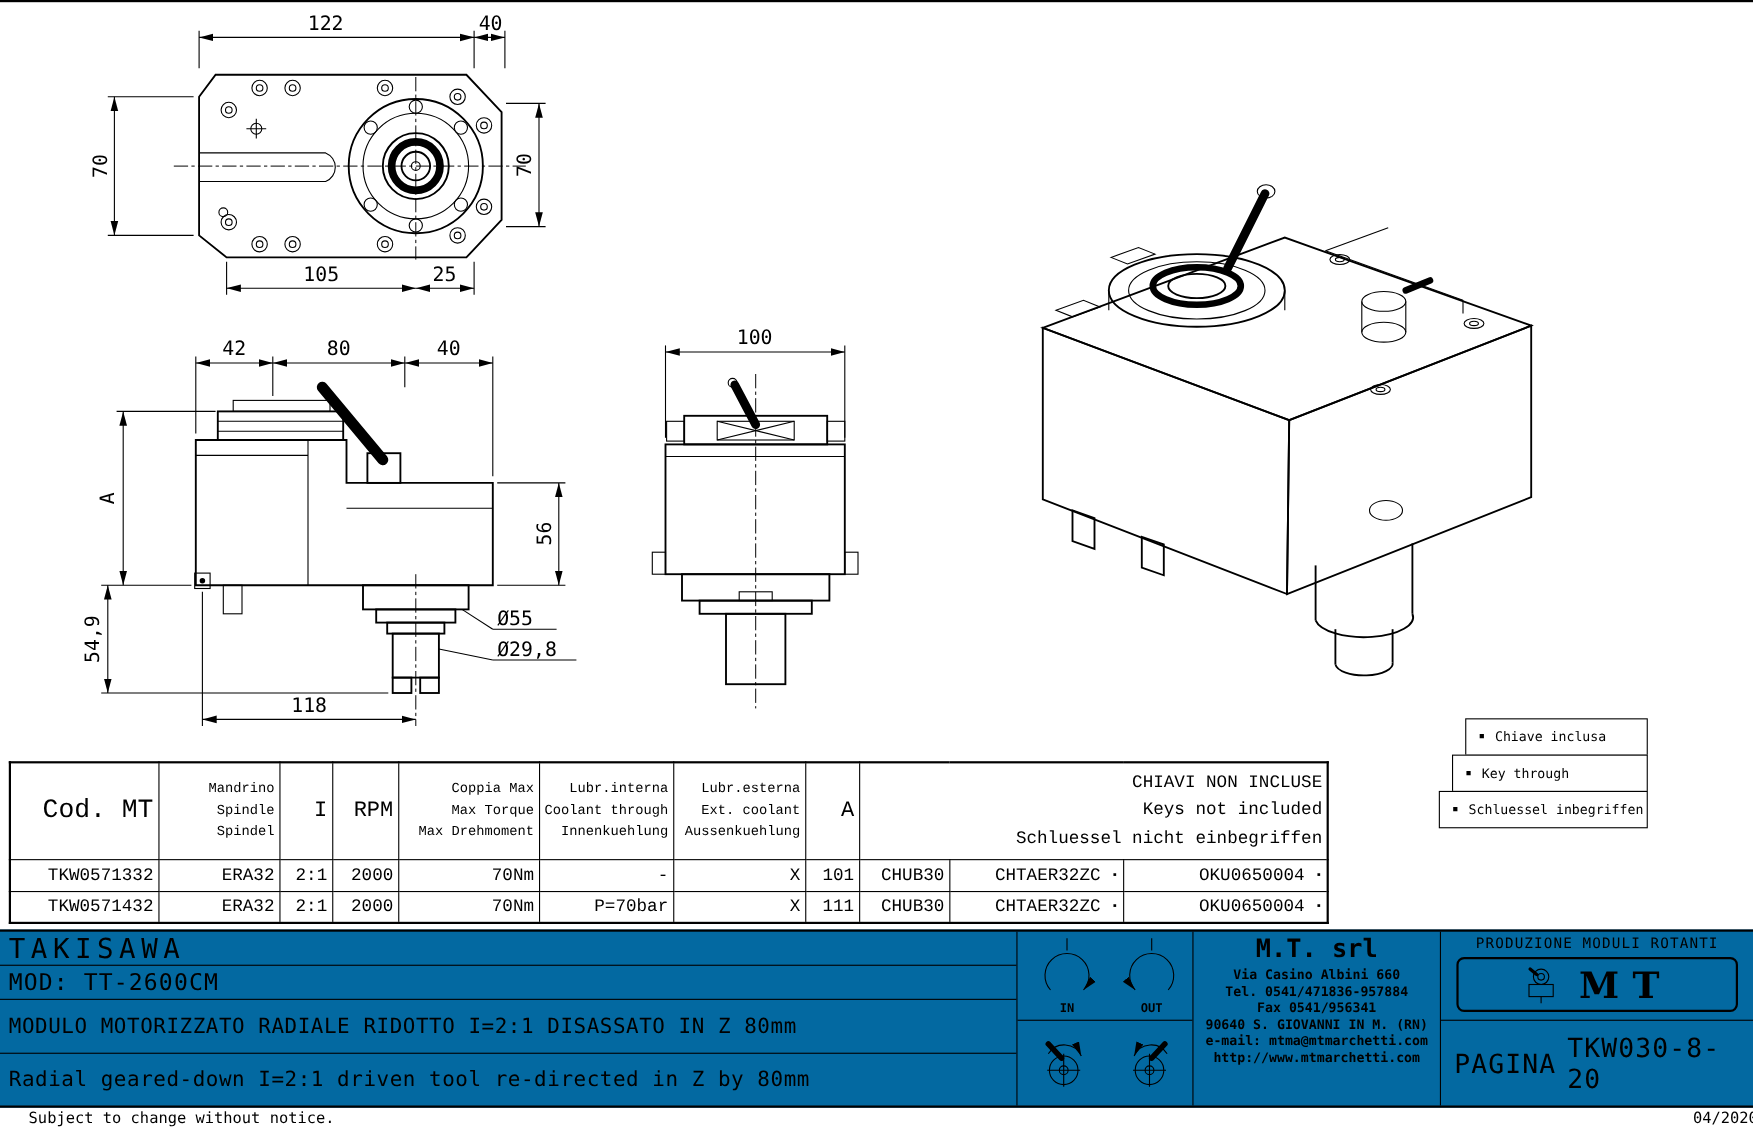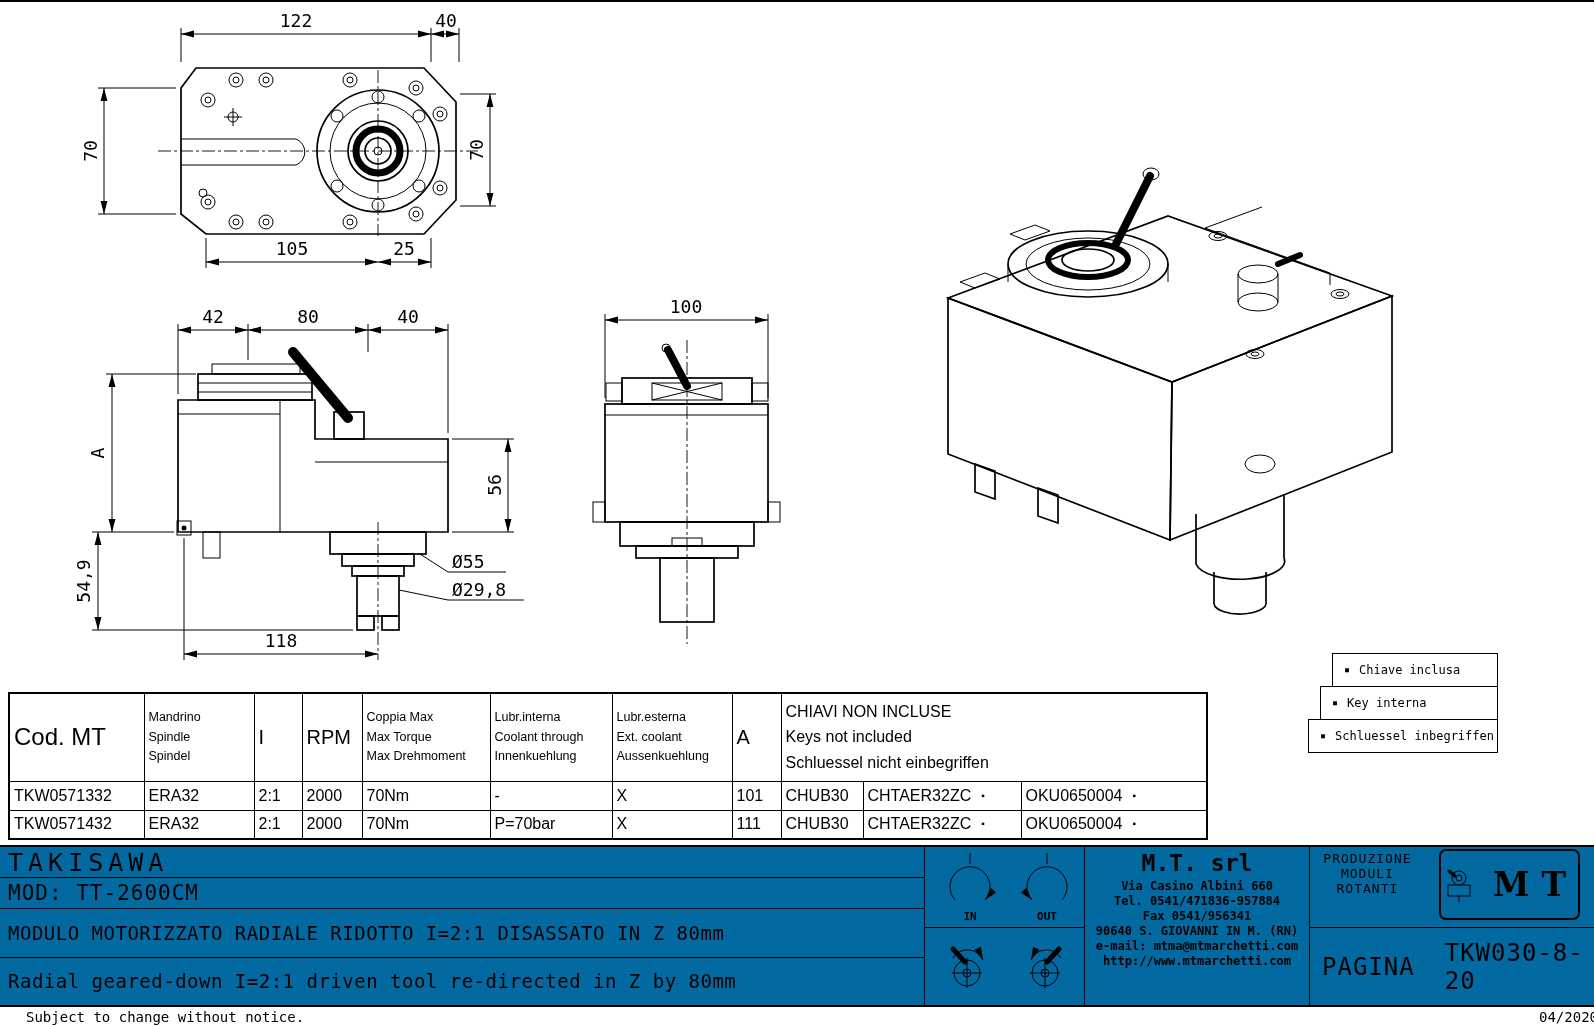--- a/index.html
+++ b/index.html
@@ -17,21 +17,21 @@
 
   
   .legend{position:absolute;left:1308px;top:651px;width:190px;font-size:12px}
   .legend-box{border:1px solid #000;height:34px;display:flex;align-items:center;gap:9px;padding-left:11px;background:#fff;margin-top:-1px}
   .legend-box.b1{margin-left:24px;margin-top:0}
   .legend-box.b2{margin-left:12px}
   .blt{font-size:10px;line-height:1}
 
   
   .spec{position:absolute;left:8px;top:690px;border-collapse:collapse;table-layout:fixed;background:#fff;border:2px solid #000}
-  .spec td{border:1px solid #000;text-align:left;vertical-align:middle;white-space:pre-line;padding:0 4px;font-family:Liberation Sans, sans-serif}
+  .spec td{border:1px solid #000;text-align:right;vertical-align:middle;white-space:pre-line;padding:0 4px;font-family:Liberation Mono, monospace}
   .spec .hdr td{height:88px}
   .spec .row td{height:29px;font-size:16px}
   .hdr .big{font-size:24px}
   .hdr .mid{font-size:20px}
   .hdr .sml{font-size:12.5px;line-height:1.55}
   .hdr .keys{font-size:16px;line-height:1.6}
   .sqb{font-size:10px;margin-left:10px;vertical-align:2px}
 
   
   .tblock{position:absolute;left:0;top:843px;width:1594px;height:162px;border-top:2px solid #000;border-bottom:2px solid #000;display:flex;background:#0369a1}
@@ -41,25 +41,25 @@
   .tb-desc{flex:1;display:flex;flex-direction:column}
   .tb-desc > div{flex:1;display:flex;align-items:center;padding-left:8px;font-size:19px;letter-spacing:.5px}
   .tb-desc > div:not(:last-child){border-bottom:1px solid #000}
   .tb-mid{width:160px;border-right:1px solid #000;display:flex;flex-direction:column}
   .tb-arrows{height:81px;border-bottom:1px solid #000}
   .tb-pictos{height:78px}
   .tb-co{width:225px;border-right:1px solid #000;display:flex;flex-direction:column;align-items:center;padding-top:3px}
   .co-name{font-size:23px;font-weight:bold;margin-bottom:3px}
   .co-line{font-size:12px;font-weight:bold;line-height:1.25;text-align:center}
   .tb-right{flex:1;display:flex;flex-direction:column}
-  .tb-right-top{height:81px;border-bottom:1px solid #000;display:flex;}
+  .tb-right-top{height:81px;border-bottom:1px solid #000;display:flex;flex-direction:column}
   .prod{height:21px;font-size:13px;text-align:center;letter-spacing:1px;padding-top:4px}
   .logo-box{flex:1;margin:2px 14px 7px;border:2px solid #000;border-radius:7px;display:flex;align-items:center;justify-content:center;gap:6px}
   .logo-mt{font-family:"DejaVu Serif",serif;font-weight:bold;font-size:33px;letter-spacing:12px;padding-left:10px}
-  .pagina{flex:1;display:flex;align-items:center;gap:30px;padding-left:12px;font-size:24px;letter-spacing:1px}
+  .pagina{flex:1;display:flex;align-items:center;gap:10px;padding-left:12px;font-size:24px;letter-spacing:1px}
 
   .footer{position:absolute;left:18px;top:1007px;width:1594px;display:flex;justify-content:space-between;font-size:14px;padding:0 14px 0 8px}
 </style>
 </head>
 <body>
 
 <div class="sheet">
 
   
   <svg width="1594" height="688" viewBox="0 0 1594 688">
@@ -271,21 +271,21 @@
   </svg>
 
   
   <div class="legend">
     <div class="legend-box b1">
       <span class="blt">▪</span>
       <span>Chiave inclusa</span>
     </div>
     <div class="legend-box b2">
       <span class="blt">▪</span>
-      <span>Key interna</span>
+      <span>Key through</span>
     </div>
     <div class="legend-box b3">
       <span class="blt">▪</span>
       <span>Schluessel inbegriffen</span>
     </div>
   </div>
 
   
   <table class="spec">
     <colgroup>

